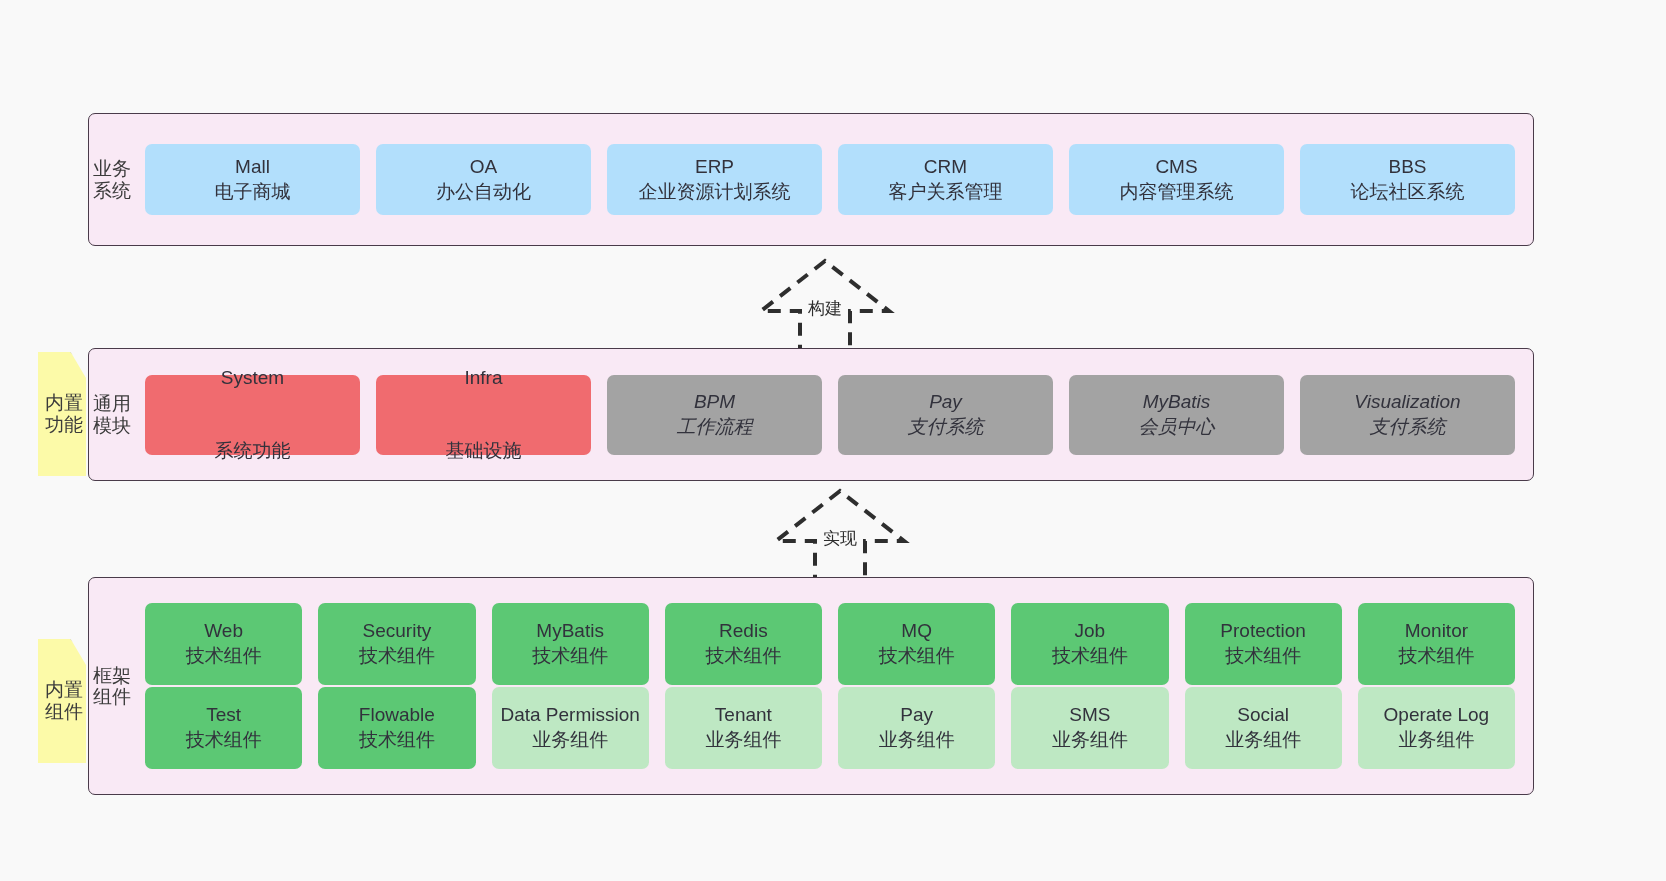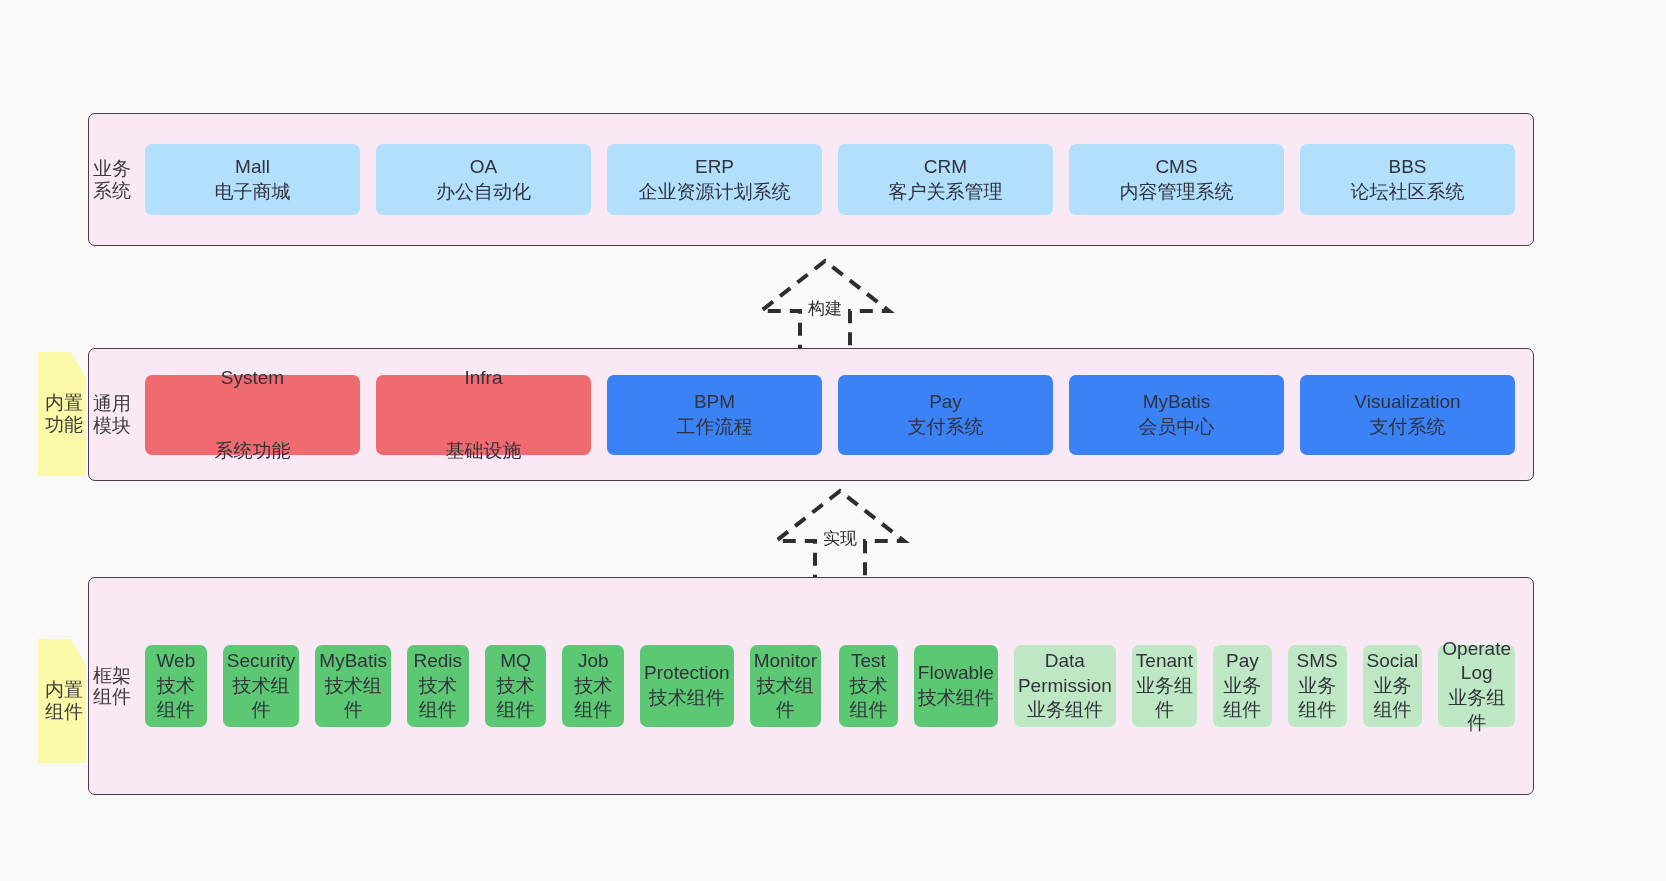--- a/index.html
+++ b/index.html
@@ -46,22 +46,22 @@
   .cards {
     flex: 1 1 auto;
     display: flex;
     height: 100%;
     align-items: center;
     box-sizing: border-box;
     padding: 0 10px 0 2px;
     gap: 0;
   }
   .cards.two-row {
-    flex-direction: row;
-    justify-content: flex-start;
+    flex-direction: column;
+    justify-content: center;
     gap: 2px;
     padding: 12px 10px 12px 2px;
   }
   .row {
     display: flex;
     width: 100%;
     align-items: stretch;
   }
 
   
@@ -79,21 +79,21 @@
     color: #32323c;
     box-sizing: border-box;
     padding: 6px 4px;
     user-select: none;
   }
   .card .t1 { display:block; }
   .card .t2 { display:block; }
 
   .c-blue       { background: #b2dffc; }
   .c-red        { background: #f06b6f; gap: 48px; }
-  .c-pink       { background: #3b82f6; }
+  .c-pink       { background: #a3a3a3; font-style: italic; }
   .c-green      { background: #5cc874; }
   .c-lightgreen { background: #bee8c3; }
 
   
   #layer-business { left: 88px;  top: 113px; width: 1446px; height: 133px; }
   #layer-business .card { height: 71px; }
 
   #layer-common   { left: 88px;  top: 348px; width: 1446px; height: 133px; }
   #layer-common .card { height: 80px; }
 

